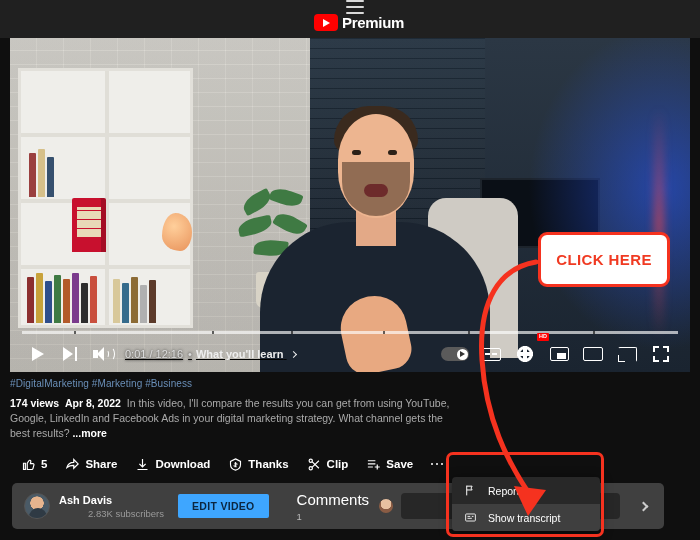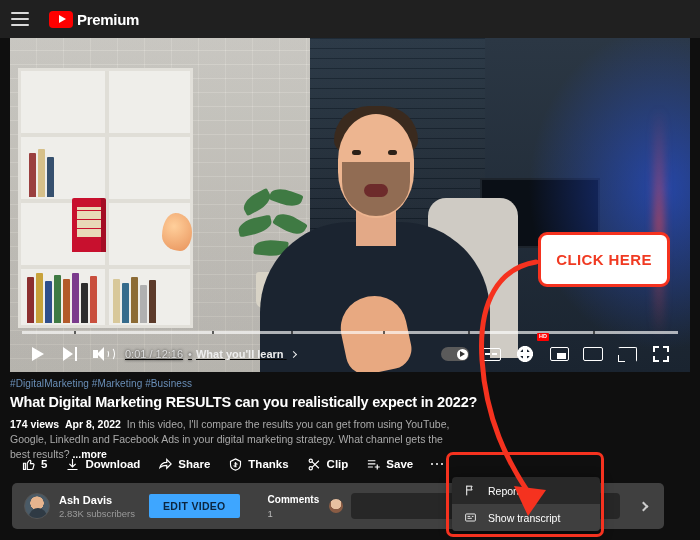--- a/index.html
+++ b/index.html
@@ -7,21 +7,21 @@
     width: 700px; height: 540px;
     background: #0f0f0f;
     font-family: "Liberation Sans", sans-serif;
     overflow: hidden;
   }
   .page { position: relative; width: 700px; height: 540px; background: #0f0f0f; }
 
   
   .header {
     position: absolute; top: 0; left: 0; width: 700px; height: 38px;
-    background: #202020; display: flex; align-items: center;
+    background: #202020; display: flex; align-items: center; flex-direction: column;
   }
   .hamburger { width: 20px; height: 14px; margin-left: 11px; display: flex;
     flex-direction: column; justify-content: space-between; cursor: pointer; }
   .hamburger span { display: block; height: 1.6px; width: 18px; background: #d9d9d9; border-radius: 1px; }
   .brand { display: flex; align-items: center; margin-left: 18px; }
   .yt-logo { width: 24px; height: 17px; background: #ff0000; border-radius: 4px;
     display: flex; align-items: center; justify-content: center; }
   .yt-logo i { width: 0; height: 0; border-left: 7px solid #fff;
     border-top: 4.5px solid transparent; border-bottom: 4.5px solid transparent; margin-left: 2px; }
   .brand-text { color: #fff; font-size: 15px; font-weight: 600; margin-left: 4px; letter-spacing: -0.3px; }
@@ -171,26 +171,26 @@
   
   .channel-row { position: absolute; left: 12px; top: 483px; width: 652px; height: 46px;
     background: #404040; border-radius: 5px; display: flex; align-items: center; }
   .avatar { width: 26px; height: 26px; border-radius: 50%; margin-left: 12px;
     background: radial-gradient(circle at 50% 38%, #e6b48e 0 34%, #4a5a66 36%);
     border: 1px solid #555; overflow: hidden; position: relative; }
   .avatar::after { content:""; position:absolute; left:4px; bottom:0; width:18px; height:10px;
     background:#2f3a44; border-radius: 9px 9px 0 0; }
   .ch-text { margin-left: 9px; }
   .ch-name { color: #fff; font-size: 11px; font-weight: 700; }
-  .ch-subs { color: #9a9a9a; font-size: 9.5px; margin-top: 2px; }
+  .ch-subs { color: #9a9a9a; font-size: 9.5px; margin-top: 2px; margin-left: 29px; }
   .btn-blue { margin-left: 14px; background: #3ea6ff; color: #0b2640; font-size: 10.5px;
     font-weight: 700; padding: 0 14px; height: 24px; display: flex; align-items: center;
     border-radius: 2px; letter-spacing: .3px; cursor: pointer; }
   .comments-block { margin-left: 28px; }
-  .cm-title { color: #fff; font-size: 10px; font-weight: 700; }
+  .cm-title { color: #fff; font-size: 15px; font-weight: 400; }
   .cm-count { color: #bbb; font-size: 9.5px; margin-top: 3px; }
   .cm-avatar { width: 14px; height: 14px; border-radius: 50%; background: #c9a f; margin-left: 10px;
     background: radial-gradient(circle at 50% 35%, #e8c0a0 0 45%, #8a5c44 47%); }
   .cm-pill { flex: 1; height: 26px; margin: 0 8px 0 8px; background: #272727; border-radius: 4px; }
   .expand-btn { width: 30px; height: 30px; display: flex; align-items: center;
     justify-content: center; margin-right: 6px; cursor: pointer; }
   .chev-r { width: 7px; height: 7px; border-right: 2px solid #ccc; border-top: 2px solid #ccc;
     transform: rotate(45deg); }
 
   
@@ -355,47 +355,46 @@
               <span class="c"></span>
               <span class="d"></span>
           </div>
         </div>
       </div>
     </div>
   </div>
 
   <div class="meta">
     <div class="tags">#DigitalMarketing #Marketing #Business</div>
-    <div class="vid-title">What Digital Marketing RESULTS can you realistically expect in 2022?</div>
     <div class="desc">
       <b>174 views</b>&nbsp;
       <b>Apr 8, 2022</b>&nbsp;
       <span>In this video, I'll compare the results you can get from using YouTube, Google, LinkedIn and Facebook Ads in your digital marketing strategy. What channel gets the best results?</span>
       <span class="more">...more</span>
     </div>
   </div>
 
   <div class="actions">
     <div class="act">
       <svg width="15" height="15" viewBox="0 0 24 24" fill="none" stroke="#fff" stroke-width="1.9">
         <path d="M7 10v10H4V10h3zm3 10h7.3c.9 0 1.6-.6 1.8-1.4l1.6-6c.2-1-.5-1.9-1.5-1.9H15l.7-3.4c.2-1-.4-1.9-1.4-2.1-.7-.1-1.4.2-1.7.8L10 10v10z"></path>
       </svg>
       <span>5</span>
     </div>
     <div class="act">
       <svg width="15" height="15" viewBox="0 0 24 24" fill="none" stroke="#fff" stroke-width="1.9">
+        <path d="M3 17c1.5-6 6-8.5 11-8.5V4l7 7-7 7v-4.5c-5 0-8 1-11 3.5z"></path>
+      </svg>
+      <span>Share</span>
+    </div>
+    <div class="act">
+      <svg width="15" height="15" viewBox="0 0 24 24" fill="none" stroke="#fff" stroke-width="1.9">
         <path d="M12 3v12M7 11l5 5 5-5M4 20h16"></path>
       </svg>
       <span>Download</span>
-    </div>
-    <div class="act">
-      <svg width="15" height="15" viewBox="0 0 24 24" fill="none" stroke="#fff" stroke-width="1.9">
-        <path d="M3 17c1.5-6 6-8.5 11-8.5V4l7 7-7 7v-4.5c-5 0-8 1-11 3.5z"></path>
-      </svg>
-      <span>Share</span>
     </div>
     <div class="act">
       <svg width="15" height="15" viewBox="0 0 24 24" fill="none" stroke="#fff" stroke-width="1.8">
         <path d="M12 3l8 4v5c0 5-3.5 8-8 9-4.5-1-8-4-8-9V7l8-4z"></path>
         <path d="M12 8v8M10 10h3.2a1.4 1.4 0 010 2.8h-2.4a1.4 1.4 0 000 2.8H14" stroke-width="1.4"></path>
       </svg>
       <span>Thanks</span>
     </div>
     <div class="act">
       <svg width="15" height="15" viewBox="0 0 24 24" fill="none" stroke="#fff" stroke-width="1.9">

